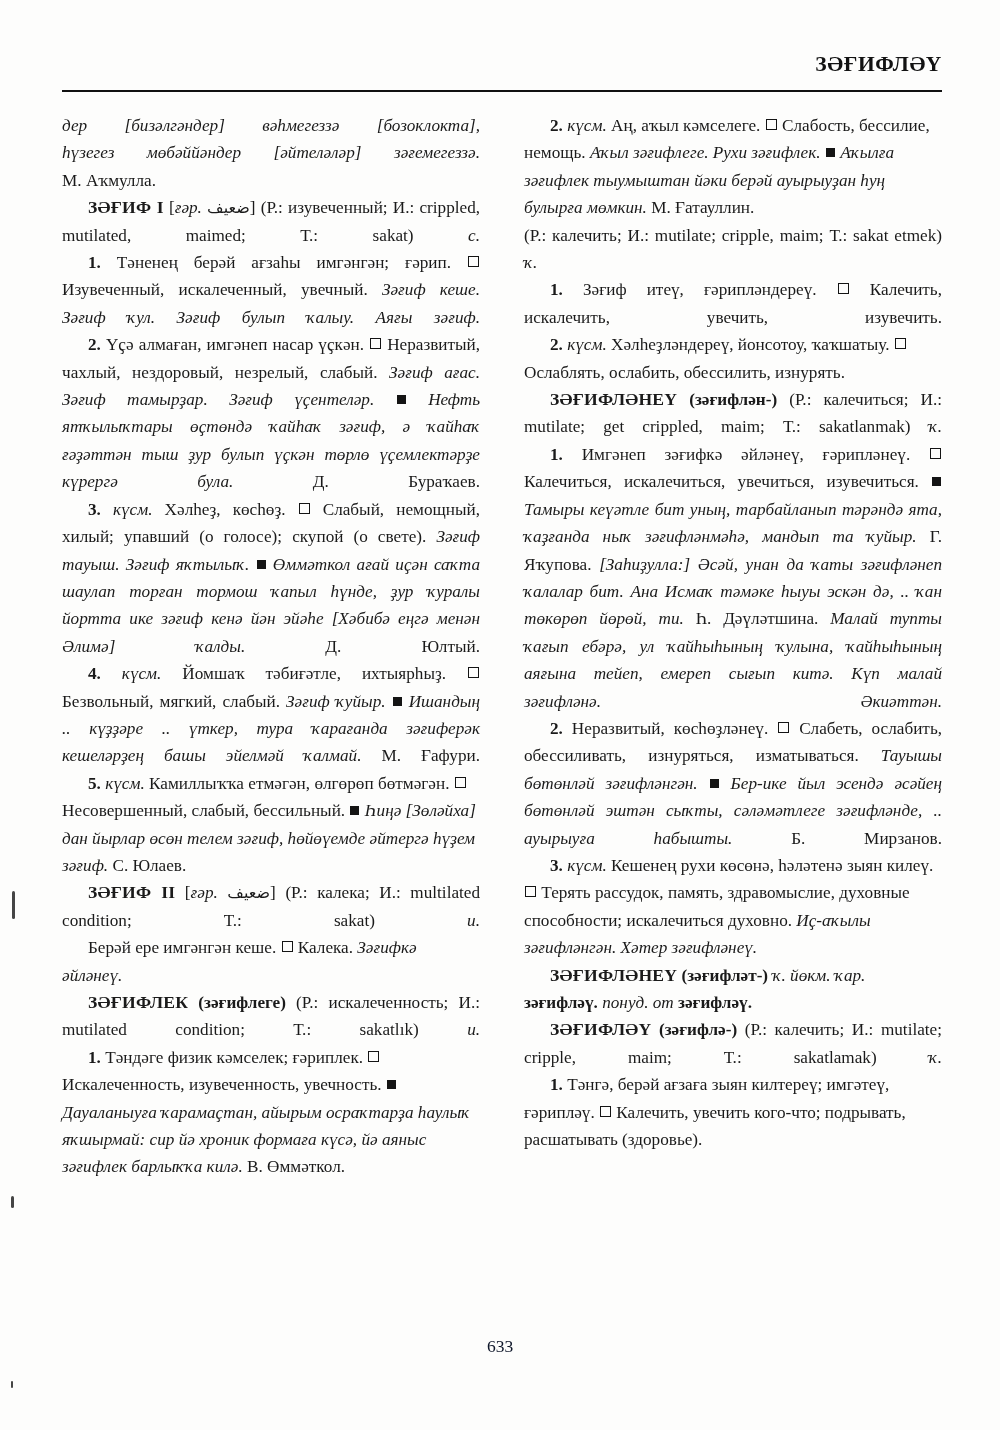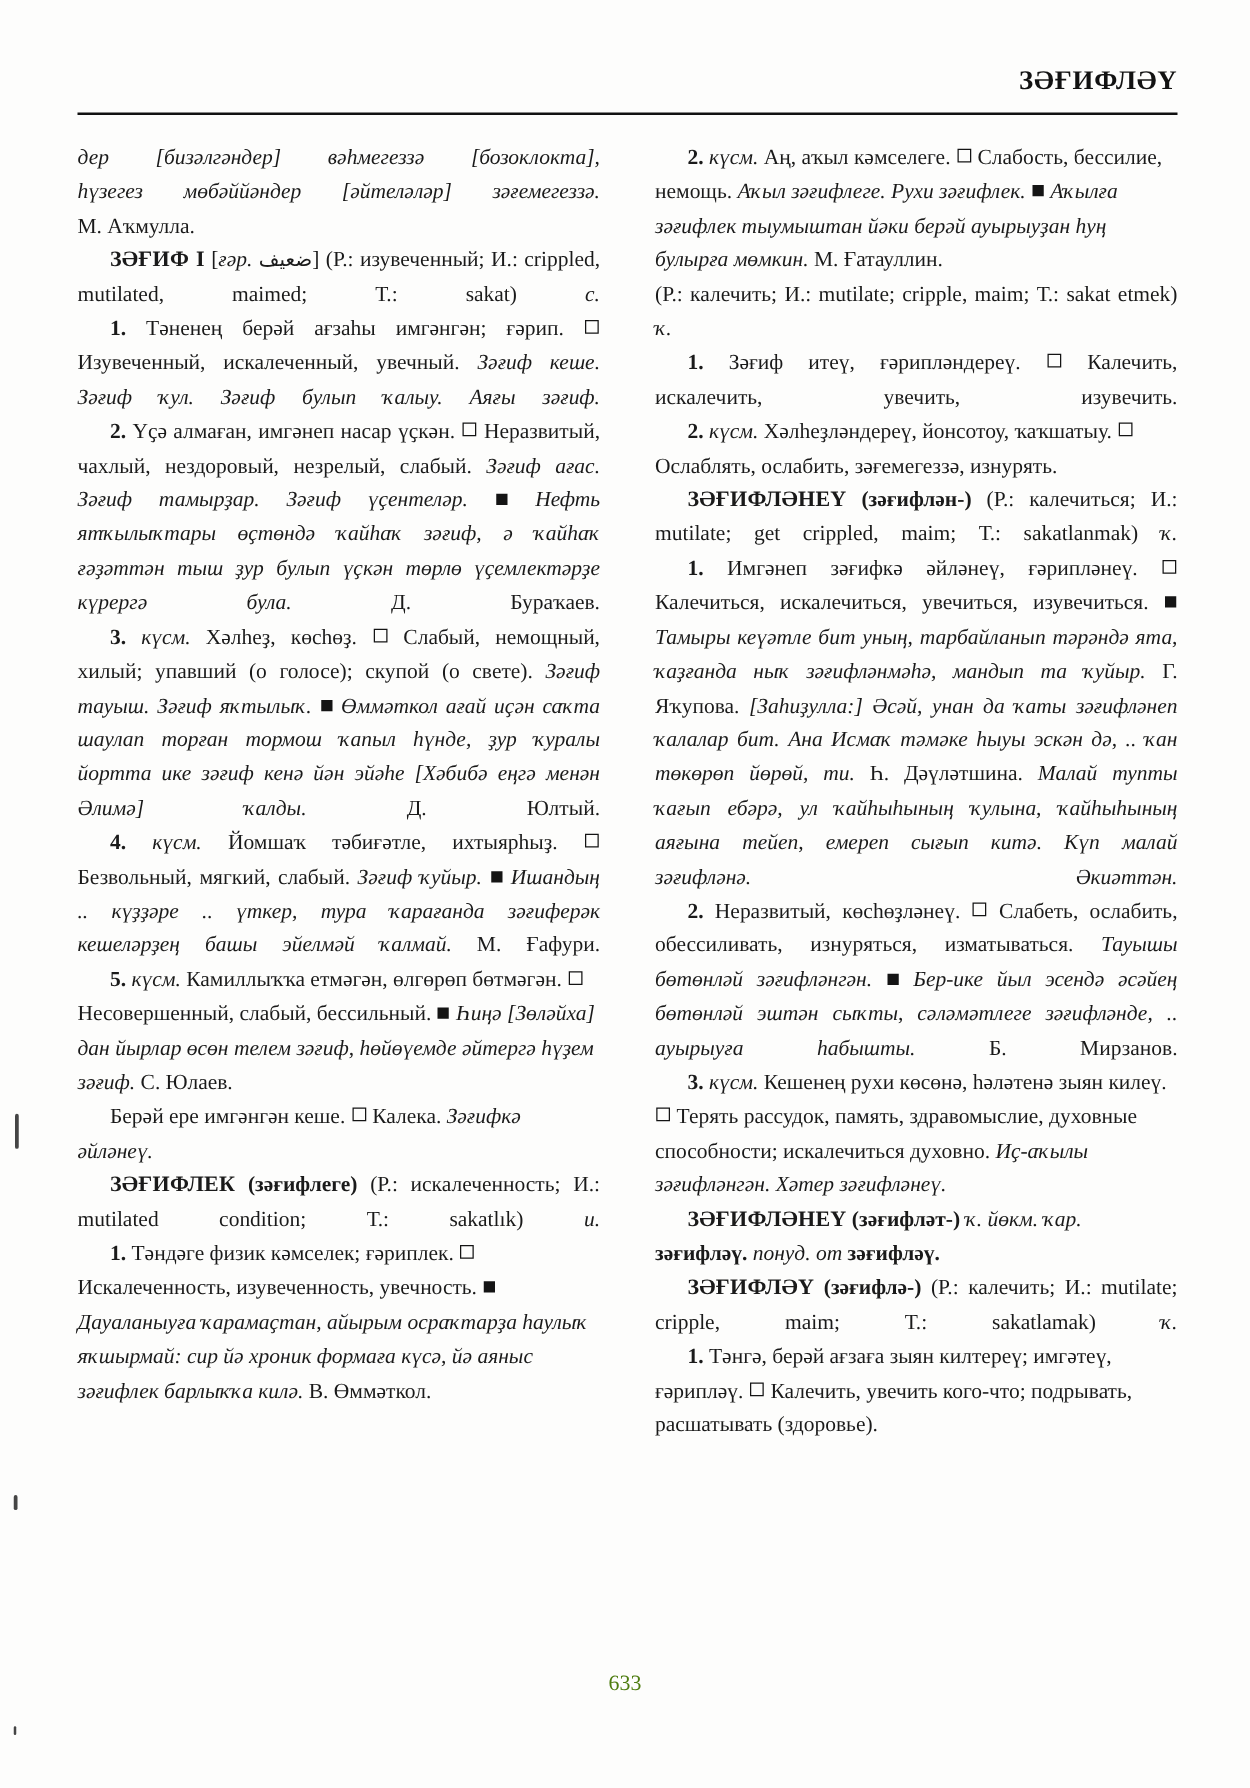--- a/index.html
+++ b/index.html
@@ -117,21 +117,21 @@
   }
 
   
   .folio {
     position: absolute;
     left: 0;
     right: 0;
     top: 1336px;
     text-align: center;
     font-size: 17.5px;
-    color: #4d7c0f;
+    color: #0f172a;
   }
 
   
   .artifact {
     position: absolute;
     background: #1c1c1c;
     opacity: 0.82;
   }
   .art-1 { left: 12px; top: 891px;  width: 2.6px; height: 28px; border-radius: 2px; }
   .art-2 { left: 11px; top: 1196px; width: 3.2px; height: 12px; border-radius: 2px; }
@@ -215,20 +215,27 @@
           <span>Камиллыҡҡа етмәгән, өлгөрөп бөтмәгән.</span>
           <span class="sq"></span>
           <span>Несовершенный, слабый, бессильный.</span>
           <span class="sqf"></span>
           <i>Һиңә [Зөләйха] дан йырлар өсөн телем зәғиф, һөйөүемде әйтергә һүҙем зәғиф.</i>
           <span>С. Юлаев.</span>
         </p>
       </div>
 
       <div class="entry">
+        <p class="ln">
+          <span class="indent-box"></span><span class="hw">ЗӘҒИФ II</span>
+          <span>[</span><i>ғәр.</i>
+          <span class="arab">ضعيف</span><span>]</span>
+          <span>(</span><span>Р.: калека; И.: multilated condition; Т.: sakat)</span>
+          <i>и.</i>
+        </p>
         <p class="ln last">
           <span class="indent-box"></span><span>Берәй ере имгәнгән кеше.</span>
           <span class="sq"></span>
           <span>Калека.</span>
           <i>Зәғифкә әйләнеү.</i>
         </p>
       </div>
 
       <div class="entry">
         <p class="ln">
@@ -275,21 +282,21 @@
           <span class="indent-box"></span><b class="sense-num">1.</b>
           <span>Зәғиф итеү, ғәрипләндереү.</span>
           <span class="sq"></span>
           <span>Калечить, искалечить, увечить, изувечить.</span>
         </p>
         <p class="ln last">
           <span class="indent-box"></span><b class="sense-num">2.</b>
           <i>күсм.</i>
           <span>Хәлһеҙләндереү, йонсотоу, ҡаҡшатыу.</span>
           <span class="sq"></span>
-          <span>Ослаблять, ослабить, зәғемегеззә, изнурять.</span>
+          <span>Ослаблять, ослабить, обессилить, изнурять.</span>
         </p>
       </div>
 
       <div class="entry">
         <p class="ln">
           <span class="indent-box"></span><span class="hw">ЗӘҒИФЛӘНЕҮ</span>
           <b>(зәғифлән-)</b>
           <span>(</span><span>Р.: калечиться; И.: mutilate; get crippled, maim; Т.: sakatlanmak)</span>
           <i>ҡ.</i>
         </p>

